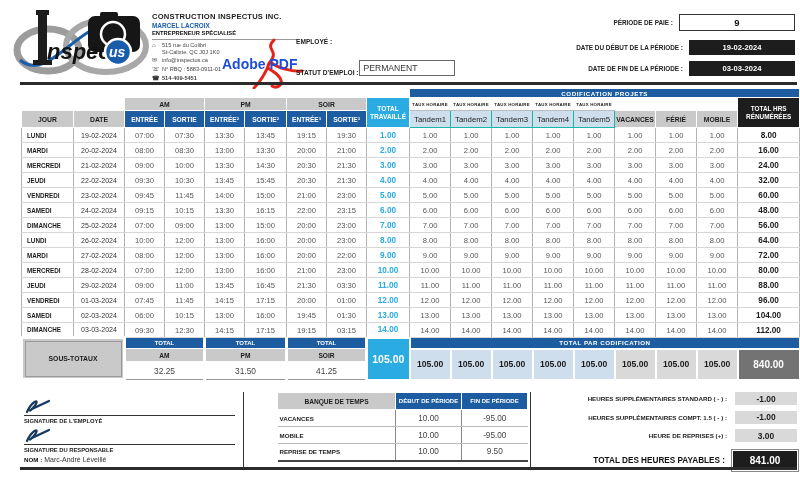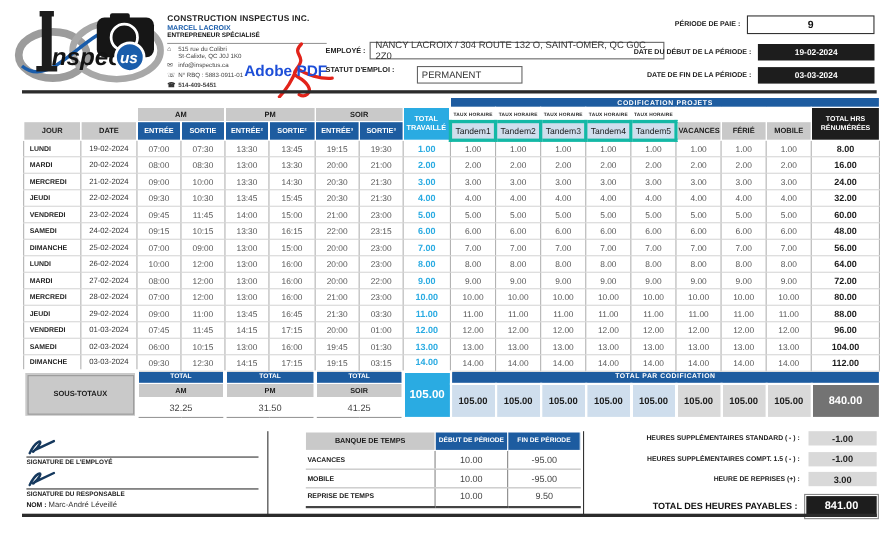--- a/index.html
+++ b/index.html
@@ -13,39 +13,39 @@
   .cinfo .cowner { font-size:6.4px; font-weight:bold; color:#1a5dab; margin-top:1px; }
   .cinfo .crole { font-size:5.8px; font-weight:bold; color:#111; border-bottom:.5px solid #999; padding-bottom:1px; margin-bottom:2px; }
   .cline { display:flex; gap:3px; margin-top:1.5px; color:#444; }
   .cline .ic { width:7px; font-size:6px; color:#333; }
   .adobe { position:absolute; left:222px; top:38px; width:90px; height:52px; }
   .adobe .atext { position:absolute; left:0px; top:18px; font-family:Liberation Sans, sans-serif; font-weight:bold; font-size:14px; color:#1d4ed8; }
   .title { position:absolute; left:296px; top:12px; font-size:16px; font-weight:bold; color:#1a5dab; letter-spacing:.3px; }
   .frow-label { font-weight:bold; font-size:6.6px; color:#222; }
   .fbox { border:1px solid #666; background:#fff; font-size:8.6px; color:#333; display:flex; align-items:center; padding:0 4px; height:16px; }
   .emp { position:absolute; left:296px; top:38px; display:flex; align-items:center; gap:4px; }
-  .statut { position:absolute; left:296px; top:60px; display:flex; align-items:flex-start; gap:20px; }
+  .statut { position:absolute; left:296px; top:60px; display:flex; align-items:flex-end; gap:0; }
   .hr-right { position:absolute; right:5px; }
   .rlabel { font-weight:bold; font-size:6.4px; color:#222; text-align:right; }
   .pbox { border:1.5px solid #333; width:116px; height:17px; display:flex; align-items:center; justify-content:center; font-weight:bold; font-size:9.5px; color:#111; }
   .dbox { background:#1d1d1d; color:#fff; width:106px; height:15px; display:flex; align-items:center; justify-content:center; font-weight:bold; font-size:7.6px; }
   .hdr-rule { position:absolute; left:20px; top:82px; width:777px; height:2.5px; background:#2b2b2b; }
 
   
   table.ts { position:absolute; left:20px; top:88px; width:778px; border-collapse:collapse; table-layout:fixed; }
   table.ts td { text-align:center; vertical-align:middle; overflow:hidden; white-space:nowrap; }
   .blank { background:#fff; border:none; }
   .codifbar { background:#1d5ca0; color:#fff; font-weight:bold; font-size:6.2px; letter-spacing:.6px; border:1px solid #fff; }
   .group { background:#c9c9c9; color:#1c1c1c; font-weight:bold; font-size:6.8px; border:1px solid #fff; }
   .tothead { background:#2aabe2; color:#fff; font-weight:bold; font-size:6.6px; border:1px solid #fff; white-space:normal !important; line-height:1.2; }
   .taux { background:#fff; color:#222; font-weight:bold; font-size:4.4px; letter-spacing:.2px; border:1px solid #fff; border-bottom:1px solid #bbb; }
   .thrshead { background:#1d1d1d; color:#fff; font-weight:bold; font-size:6.4px; border:1px solid #fff; white-space:normal !important; line-height:1.25; }
   .colh-gray { background:#c9c9c9; color:#1c1c1c; font-weight:bold; font-size:6.8px; border:1px solid #fff; }
   .colh-blue { background:#1d5ca0; color:#fff; font-weight:bold; font-size:6.6px; border:1px solid #fff; }
-  .tandem { background:#cfdeed; color:#1c1c1c; font-size:7.8px; border:3px solid #14b8a6; }
+  .tandem { background:#cfdeed; color:#1c1c1c; font-size:7.8px; border:1px solid #14b8a6; }
   tr.h1 { height:9px; } tr.h2 { height:13px; } tr.h3 { height:17px; }
   tr.brow { height:15px; }
   tr.brow td { border-right:1px solid #b3b3b3; border-bottom:1px solid #d6d6d6; background:#fff; }
   tr.brow td:first-child { border-left:1px solid #b3b3b3; }
   .cell-day { font-weight:bold; font-size:6.3px; color:#1c1c1c; text-align:left !important; padding-left:5px; }
   .cell-date { font-size:7px; color:#333; }
   .cell-time { font-size:7.6px; color:#555; }
   .cell-total { font-weight:bold; font-size:8.2px; color:#2aabe2; }
   .cell-codif { font-size:7.6px; color:#555; }
   .cell-thrs { font-weight:bold; font-size:8.2px; color:#1c1c1c; }
@@ -134,21 +134,20 @@
   <div class="adobe">
     <svg width="90" height="52" viewBox="0 0 90 52" style="position:absolute;left:0;top:0;">
       <path d="M52,2 C42,12 58,12 48,24 C41,33 52,30 58,40 C62,47 55,51 50,48 M48,24 C44,34 38,44 32,50 M48,24 C56,30 70,34 80,33" fill="none" stroke="#e2231a" stroke-width="3" stroke-linecap="round"></path>
     </svg>
     <div class="atext">Adobe PDF</div>
   </div>
 
 
   <div class="emp">
     <span class="frow-label">EMPLOYÉ :</span>
-    <div class="fbox" style="width:268px;">NANCY LACROIX / 304 ROUTE 132 O, SAINT-OMER, QC G0C 2Z0</div>
   </div>
   <div class="statut">
     <span class="frow-label">STATUT D'EMPLOI :</span>
     <div class="fbox" style="width:96px;">PERMANENT</div>
   </div>
 
   <div class="hr-right" style="top:14px; display:flex; align-items:center; gap:6px;">
     <span class="rlabel">PÉRIODE DE PAIE :</span>
     <div class="pbox">9</div>
   </div>

